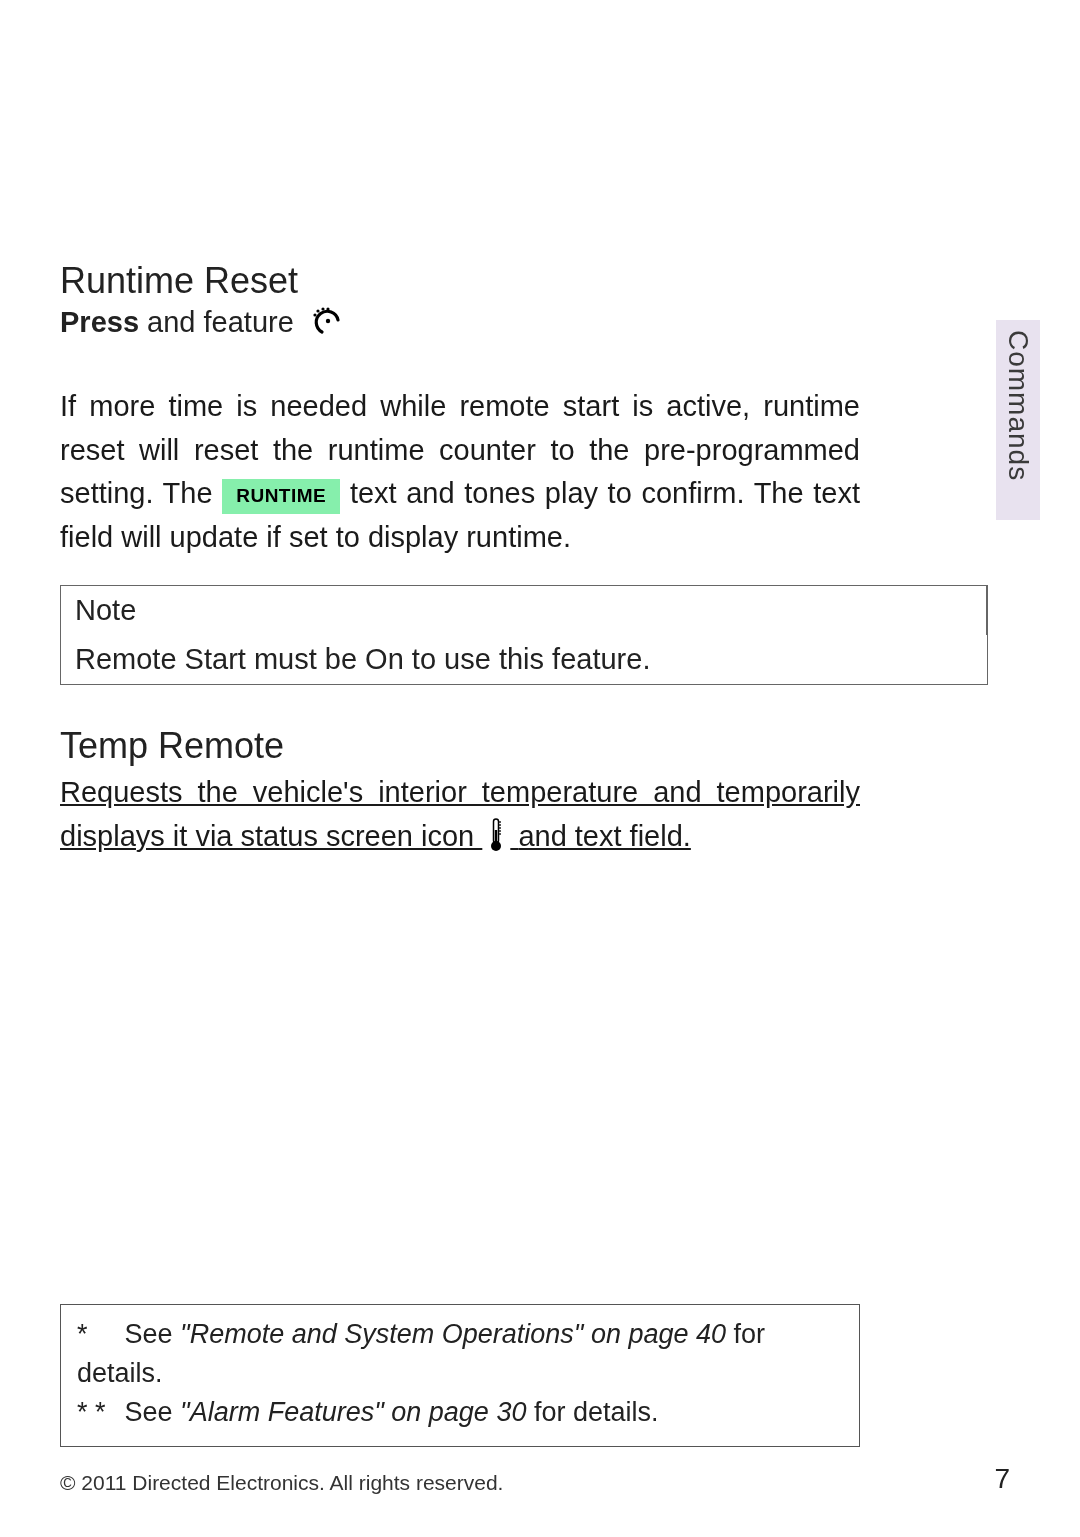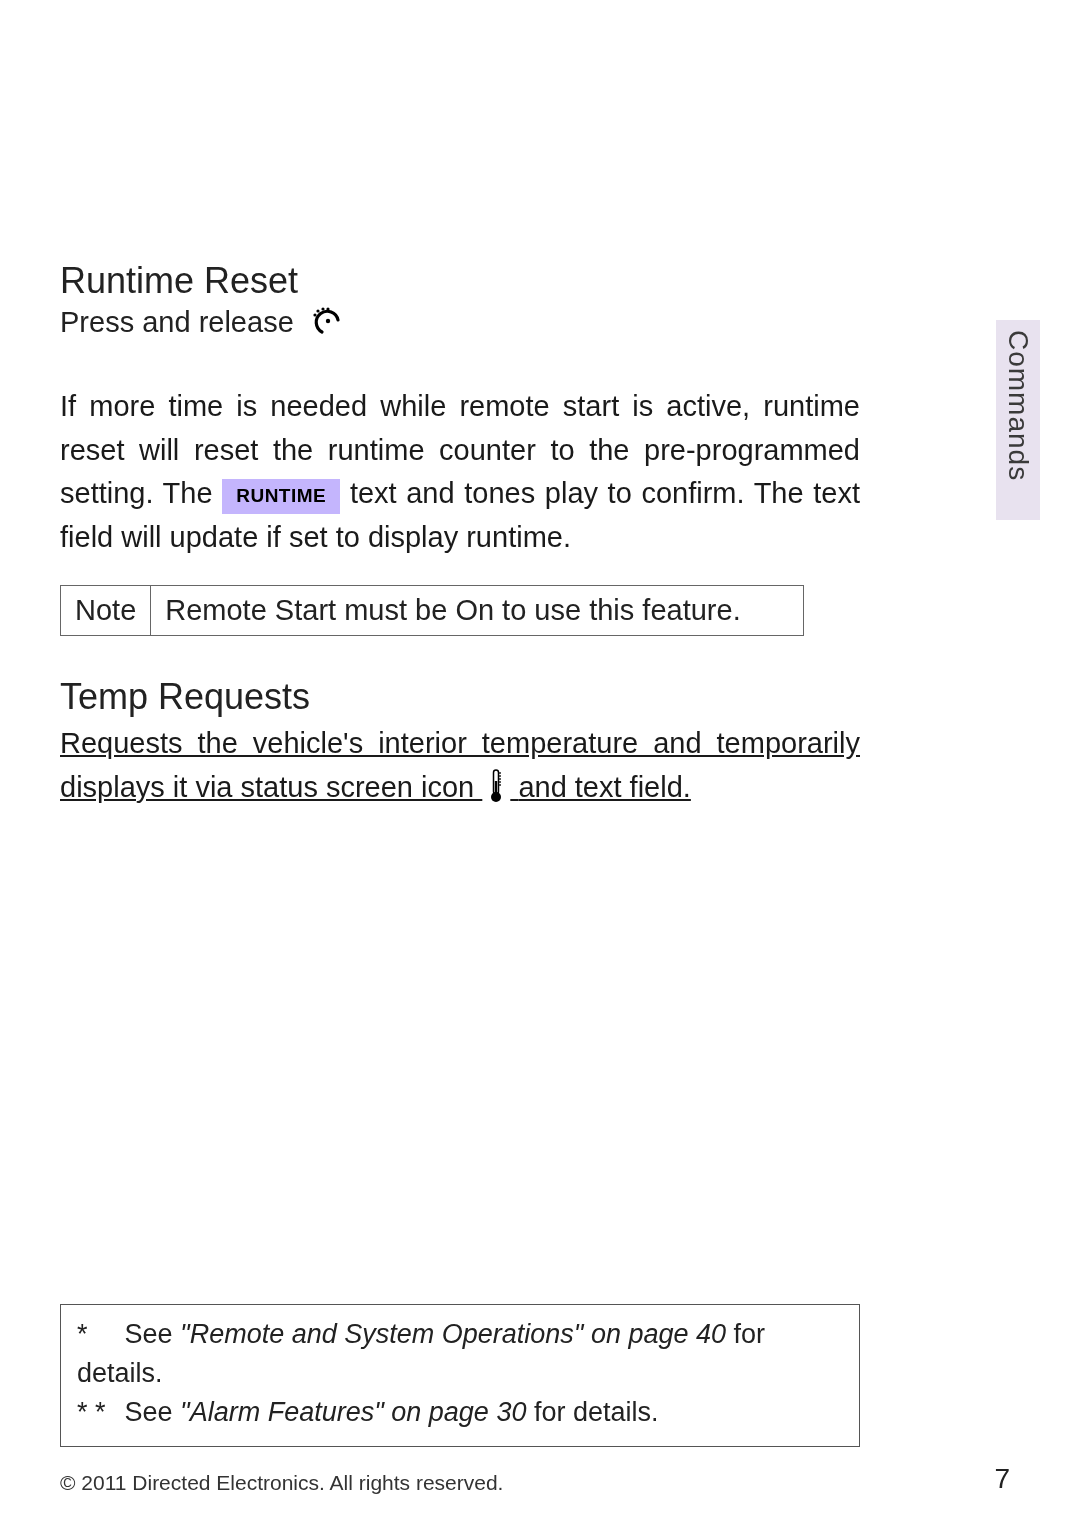--- a/index.html
+++ b/index.html
@@ -3,25 +3,25 @@
 <meta charset="utf-8">
 <style>
   * { box-sizing: border-box; margin: 0; padding: 0; }
   html, body { width: 1080px; height: 1537px; background: #fff; font-family: "Futura", "Century Gothic", "Trebuchet MS", Arial, sans-serif; color: #222; }
   .page { position: relative; width: 1080px; height: 1537px; padding: 220px 70px 0 60px; }
   .side-tab { position: absolute; right: 40px; top: 320px; width: 44px; height: 200px; background: #e8e2ef; display: flex; align-items: flex-start; justify-content: center; padding-top: 10px; }
   .side-tab span { writing-mode: vertical-rl; font-size: 28px; color: #3a3a3a; letter-spacing: 1px; }
   .content { width: 800px; }
   h2.section { font-size: 36px; font-weight: 500; color: #222; font-family: "Arial Narrow", "Helvetica Condensed", Arial, sans-serif; font-stretch: condensed; letter-spacing: 0px; margin-bottom: 4px; margin-top: 40px; }
   .instruction { font-size: 29px; color: #222; font-weight: 300; margin-bottom: 42px; }
-  .instruction b { font-weight: 400; }
+  .instruction b { font-weight: 700; }
   .remote-btn-icon { display: inline-block; vertical-align: -4px; margin-left: 6px; }
   .body-text { font-size: 29px; line-height: 1.5; font-weight: 300; color: #1a1a1a; text-align: justify; margin-bottom: 26px; }
-  .runtime-tag { display: inline-block; background: #c4b5fd; color: #000; font-weight: 700; font-size: 19px; letter-spacing: 0.5px; padding: 3px 14px 3px 14px; vertical-align: 1px; font-family: Arial, sans-serif; text-transform: uppercase; }
-  .note-box { border: 1px solid #666; width: 744px; display: flex; align-items: stretch; margin-bottom: 40px; }
+  .runtime-tag { display: inline-block; background: #86efac; color: #000; font-weight: 700; font-size: 19px; letter-spacing: 0.5px; padding: 3px 14px 3px 14px; vertical-align: 1px; font-family: Arial, sans-serif; text-transform: uppercase; }
+  .note-box { border: 1px solid #666; width: 928px; display: flex; align-items: stretch; margin-bottom: 40px; flex-direction: column; }
   .note-label { border-right: 1px solid #666; padding: 8px 14px; font-size: 29px; font-weight: 400; }
   .note-text { padding: 8px 14px; font-size: 29px; font-weight: 300; }
   .f-button { font-family: "Brush Script MT", cursive; font-style: italic; font-weight: bold; font-size: 34px; display: inline-block; padding: 0 4px; }
   .thermo-icon { display: inline-block; vertical-align: -6px; margin: 0 6px; }
   .foot-refs { position: absolute; left: 60px; bottom: 90px; width: 800px; border: 1px solid #555; padding: 10px 16px 14px 16px; font-size: 27px; font-weight: 300; line-height: 1.45; }
   .foot-refs .star { display: inline-block; width: 40px; }
   .foot-refs em { font-style: italic; }
   .copyright { position: absolute; left: 60px; bottom: 42px; font-size: 21px; color: #333; font-weight: 300; text-align: center; }
   .pagenum { position: absolute; right: 70px; bottom: 42px; font-size: 28px; color: #222; }
 </style>
@@ -31,21 +31,21 @@
 <div class="page">
 
   <div class="side-tab">
     <span>Commands</span>
   </div>
 
   <div class="content">
 
     <h2 class="section">Runtime Reset</h2>
     <p class="instruction">
-      <b>Press</b><span> and release </span>
+      <b>Press</b><span> and feature </span>
       <span class="remote-btn-icon">
         <svg width="36" height="30" viewBox="0 0 36 30">
           <path d="M 14 26 A 11 11 0 1 1 30 14" fill="none" stroke="#000" stroke-width="3.2" stroke-linecap="round"></path>
           <circle cx="7" cy="9" r="1.6" fill="#000"></circle>
           <circle cx="10" cy="5" r="1.6" fill="#000"></circle>
           <circle cx="15" cy="3" r="1.6" fill="#000"></circle>
           <circle cx="20" cy="3" r="1.6" fill="#000"></circle>
           <circle cx="20" cy="15" r="2.2" fill="#000"></circle>
         </svg>
       </span>
@@ -55,21 +55,21 @@
       <span>If more time is needed while remote start is active, runtime reset will reset the runtime counter to the pre-programmed setting. The </span>
       <span class="runtime-tag">RUNTIME</span>
       <span> text and tones play to confirm. The text field will update if set to display runtime.</span>
     </p>
 
     <div class="note-box">
       <div class="note-label">Note</div>
       <div class="note-text">Remote Start must be On to use this feature.</div>
     </div>
 
-    <h2 class="section">Temp Requests</h2>
+    <h2 class="section">Temp Remote</h2>
 
     <p class="body-text" style="text-align:justify;text-decoration:underline;">
       <span>Requests the vehicle's interior temperature and temporarily displays it via status screen icon </span>
       <span class="thermo-icon">
         <svg width="16" height="34" viewBox="0 0 16 34">
           <rect x="5.5" y="1" width="5" height="24" rx="2.5" fill="none" stroke="#000" stroke-width="1.5"></rect>
           <circle cx="8" cy="28" r="5" fill="#000"></circle>
           <rect x="6.8" y="12" width="2.4" height="14" fill="#000"></rect>
           <line x1="10.5" y1="4" x2="13" y2="4" stroke="#000" stroke-width="1.3"></line>
           <line x1="10.5" y1="7" x2="13" y2="7" stroke="#000" stroke-width="1.3"></line>

